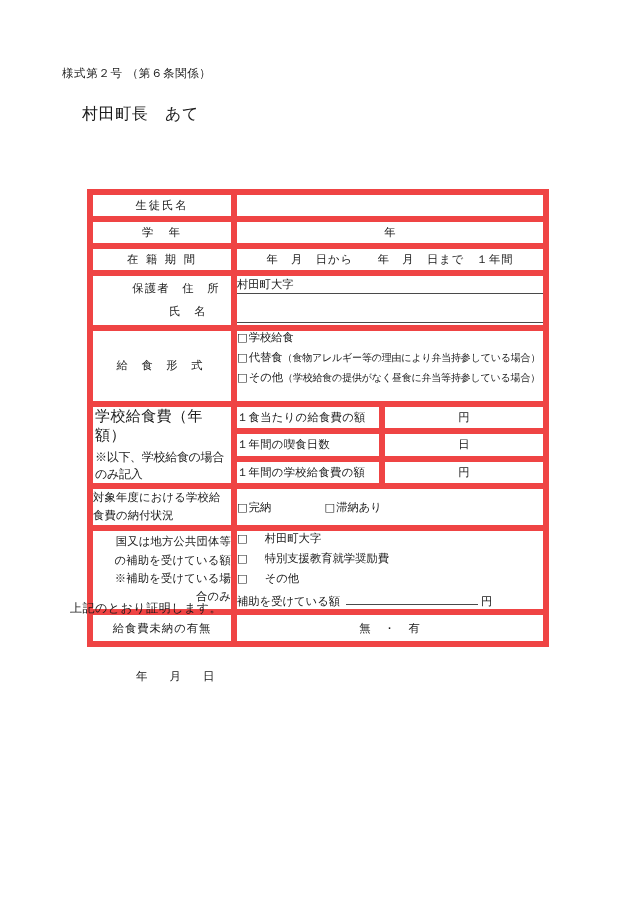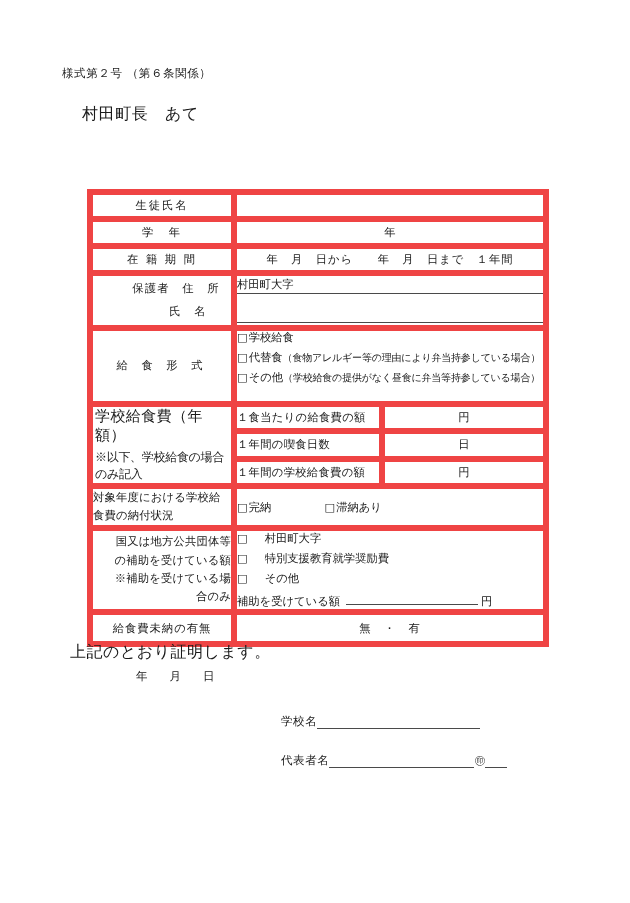--- a/index.html
+++ b/index.html
@@ -188,22 +188,22 @@
   }
 
   
   .unpaid td { height: 26px; }
   .unpaid-val { text-align: center; letter-spacing: 1px; padding-right: 60px; }
 
   
   .certify {
     position: absolute;
     left: 70px;
-    top: 642px;
-    font-size: 16px;
+    top: 600px;
+    font-size: 12px;
     letter-spacing: 0.5px;
     white-space: nowrap;
   }
   .date-line {
     position: absolute;
     left: 136px;
     top: 669px;
     font-size: 11.5px;
     white-space: nowrap;
   }
@@ -330,21 +330,15 @@
 
     </tbody>
   </table>
 
   <div class="certify">上記のとおり証明します。</div>
 
   <div class="date-line">
     <span>年</span><span class="g"></span><span>月</span><span class="g"></span><span>日</span>
   </div>
 
-  <div class="sig sig-school">
-    <span class="label">学校名</span><span class="rule"></span>
-  </div>
-
-  <div class="sig sig-rep">
-    <span class="label">代表者名</span><span class="rule rule-a"></span><span class="seal">㊞</span><span class="rule rule-b"></span>
-  </div>
+
 
 </div>
 
 </body></html>

